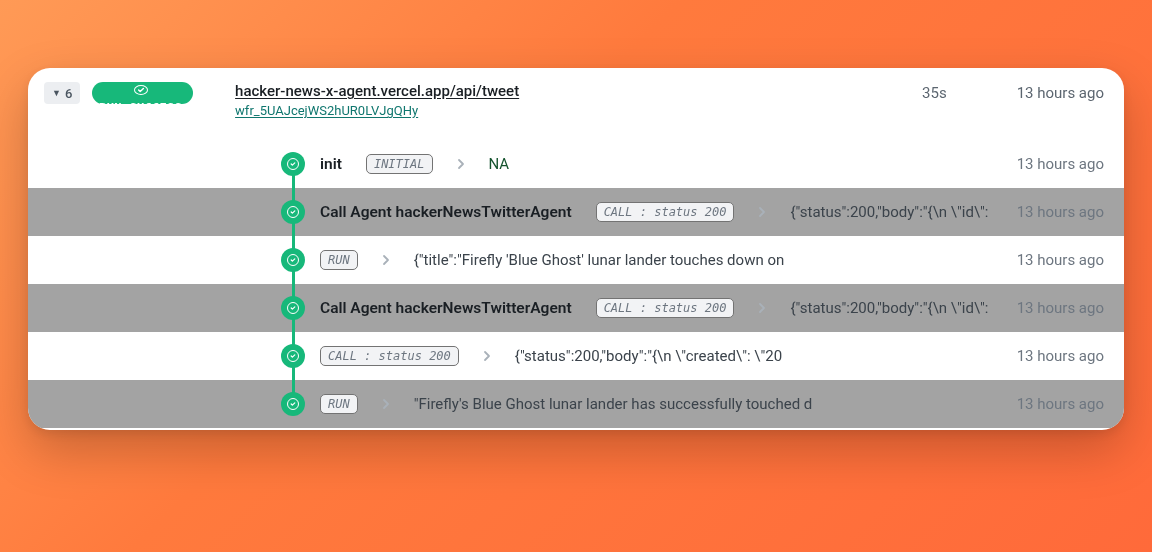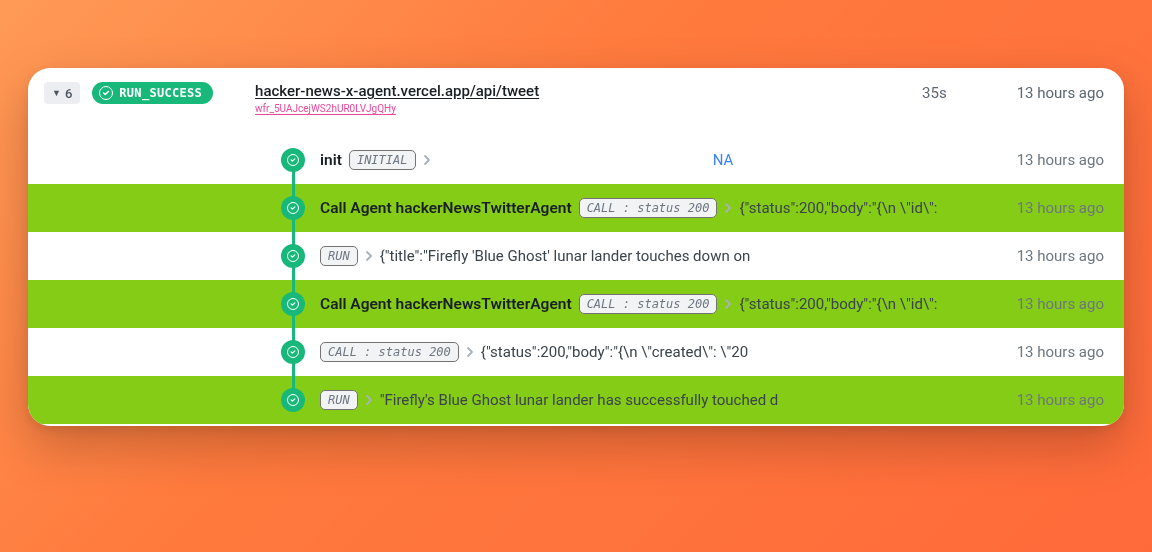--- a/index.html
+++ b/index.html
@@ -49,20 +49,21 @@
     gap: 6px;
     background: #17b87a;
     color: #ffffff;
     border-radius: 999px;
     padding: 3px 11px 3px 7px;
     height: 22px;
     font-family: "SFMono-Regular", ui-monospace, Menlo, Consolas, monospace;
     font-size: 12px;
     font-weight: 700;
     letter-spacing: 0.3px;
+    flex-direction: column;
   }
   .status-pill .check-circle {
     width: 14px; height: 14px;
     border: 1.8px solid #fff;
     border-radius: 50%;
     display: inline-flex;
     align-items: center;
     justify-content: center;
   }
   .status-pill .check-circle svg { display:block; }
@@ -76,22 +77,22 @@
   }
   .header-main a.primary-link {
     color: #1a1f24;
     font-size: 15px;
     text-decoration: underline;
     text-underline-offset: 2px;
     font-weight: 500;
     width: fit-content;
   }
   .header-main a.secondary-link {
-    color: #ec4899;
-    font-size: 10px;
+    color: #0f766e;
+    font-size: 13px;
     text-underline-offset: 2px;
     width: fit-content;
   }
   .header-right {
     display: flex;
     gap: 70px;
     align-items: flex-start;
     color: #5c6670;
     font-size: 15px;
     padding-top: 2px;
@@ -100,21 +101,21 @@
     padding: 10px 0 2px 0;
   }
   .step-row {
     display: flex;
     align-items: center;
     position: relative;
     padding: 12px 20px 12px 252px;
     min-height: 48px;
     cursor: pointer;
   }
-  .step-row.alt { background: #84cc16; }
+  .step-row.alt { background: #a3a3a3; }
   .step-icon {
     position: absolute;
     left: 253px;
     top: 50%;
     transform: translateY(-50%);
     width: 24px;
     height: 24px;
     border-radius: 50%;
     background: #17b87a;
     display: flex;
@@ -134,21 +135,21 @@
     left: 264px;
     width: 3px;
     background: #17b87a;
     z-index: 1;
   }
   .connector.top { top: 0; height: 50%; }
   .connector.bot { top: 50%; height: 50%; }
   .step-body {
     display: flex;
     align-items: center;
-    gap: 7px;
+    gap: 24px;
     padding-left: 40px;
     flex: 1;
     min-width: 0;
     overflow: hidden;
     white-space: nowrap;
   }
   .step-name {
     color: #1a1f24;
     font-size: 15.5px;
     font-weight: 600;
@@ -171,21 +172,21 @@
   }
   .chev svg { display:block; }
   .step-output {
     color: #3b434b;
     font-size: 15px;
     overflow: hidden;
     text-overflow: clip;
     flex: 1;
     min-width: 0;
   }
-  .step-output.na { color: #3b82f6; text-align: center; }
+  .step-output.na { color: #14532d; }
   .step-time {
     color: #6d7680;
     font-size: 15px;
     padding-left: 8px;
     flex-shrink: 0;
     background: inherit;
   }
 </style>
 </head>
 <body>

